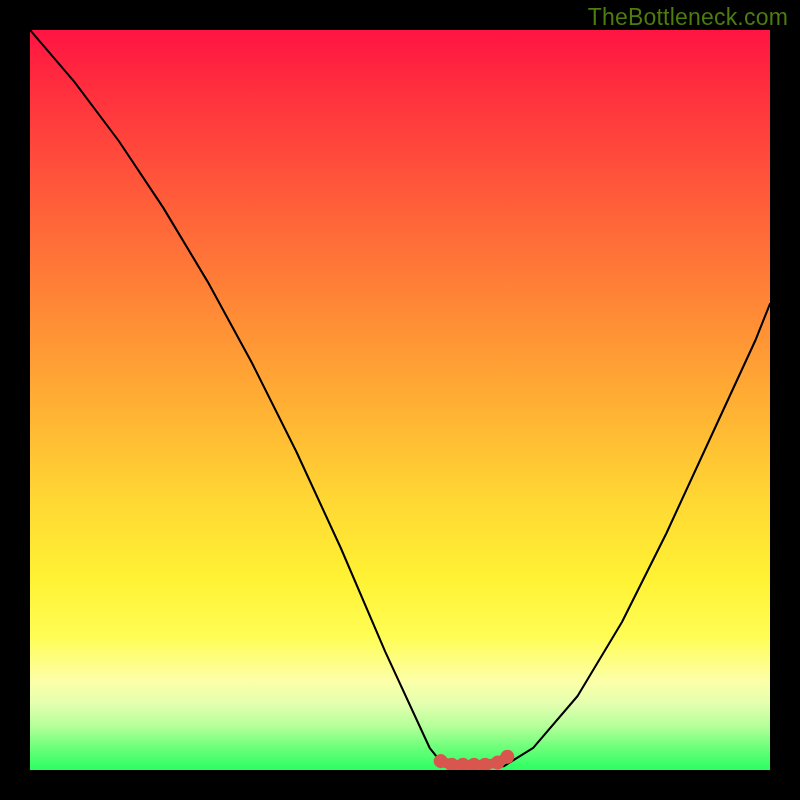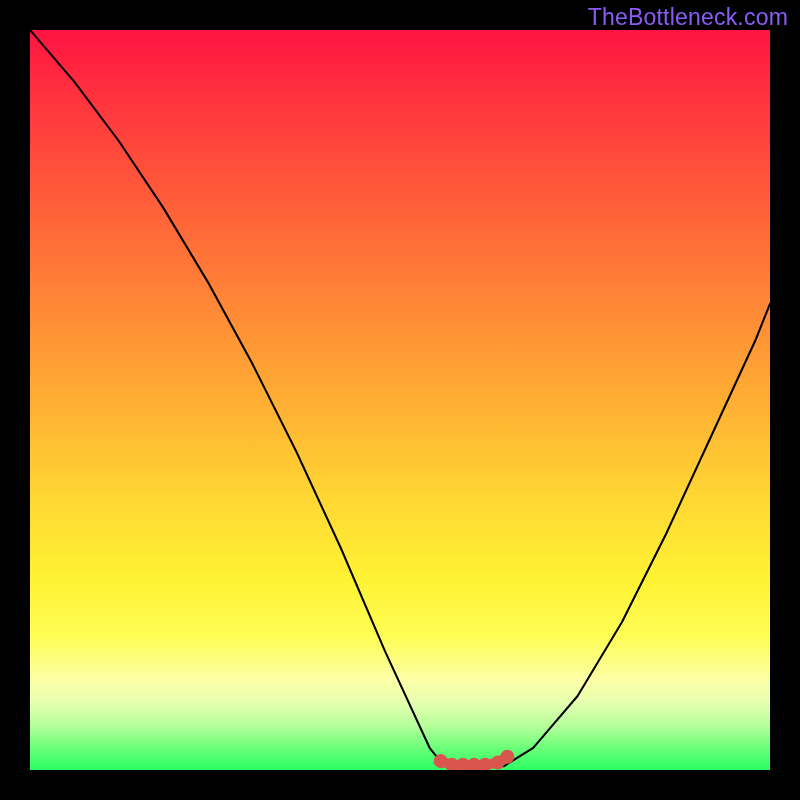--- a/index.html
+++ b/index.html
@@ -45,21 +45,21 @@
     position: absolute;
     left: 0;
     top: 0;
     width: 740px;
     height: 740px;
   }
   .watermark {
     position: absolute;
     top: 4px;
     right: 12px;
-    color: #8b5cf6;
+    color: #4d7c0f;
     font-size: 23px;
     font-weight: 500;
     letter-spacing: 0.2px;
     user-select: none;
   }
 </style>
 </head>
 <body>
 
 <div class="frame">

